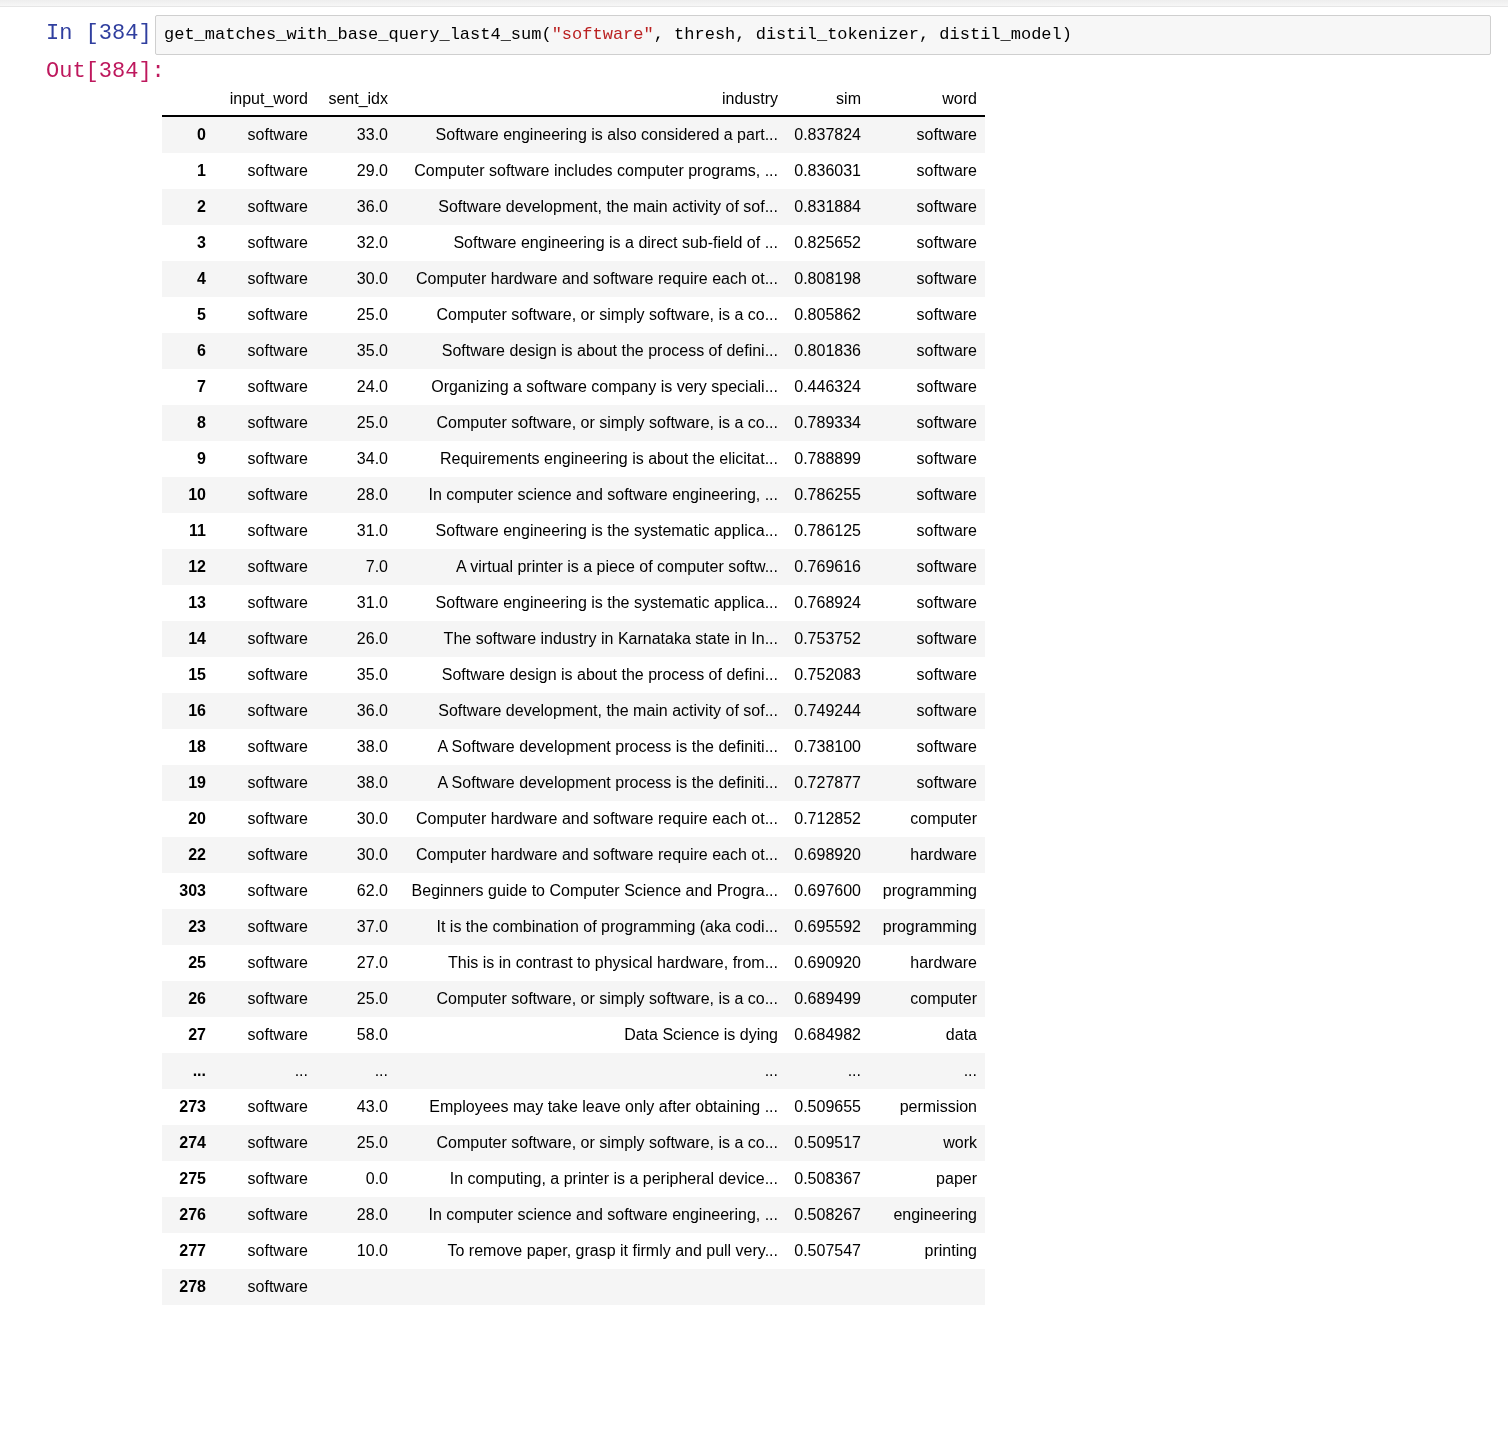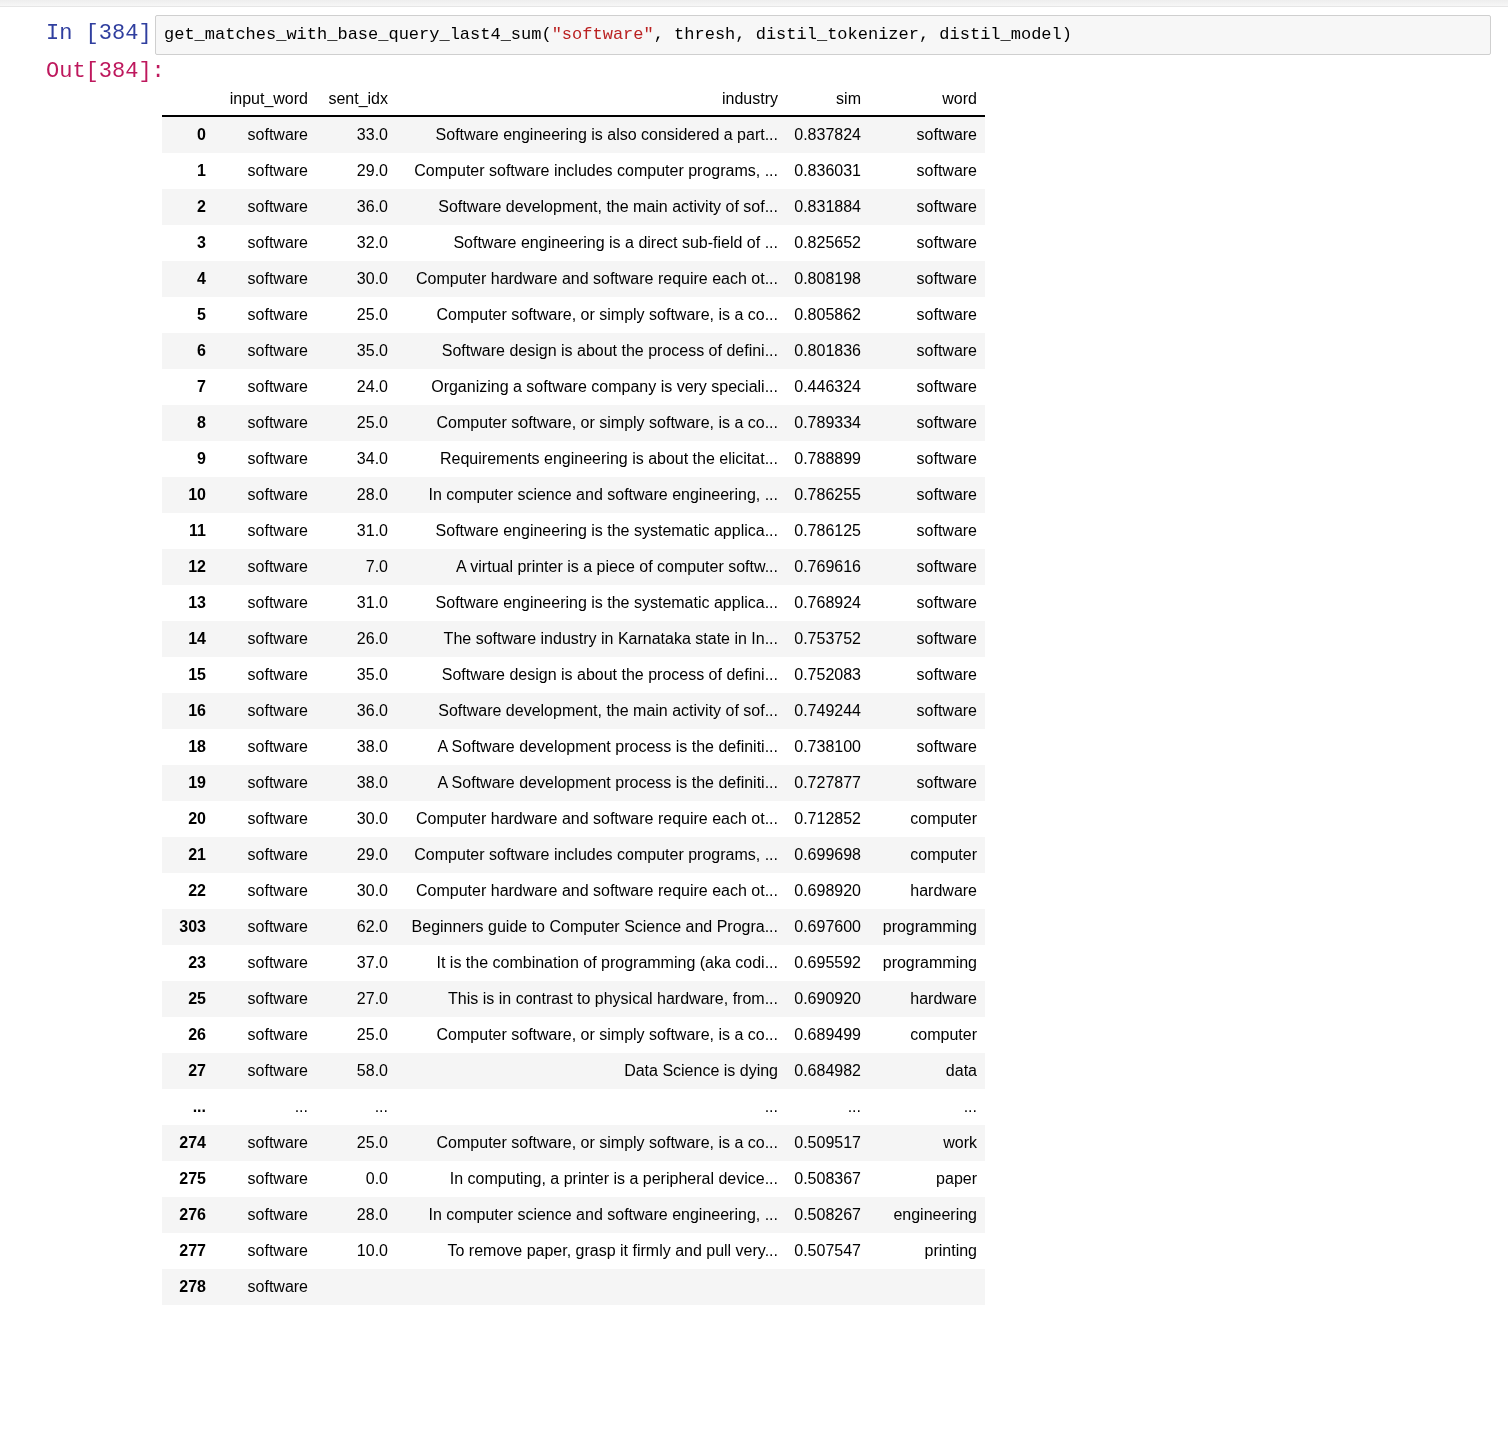--- a/index.html
+++ b/index.html
@@ -203,28 +203,20 @@
       </tr>
       <tr>
         <th>20</th>
         <td>software</td>
         <td>30.0</td>
         <td>Computer hardware and software require each ot...</td>
         <td>0.712852</td>
         <td>computer</td>
       </tr>
       <tr>
-        <th>21</th>
-        <td>software</td>
-        <td>29.0</td>
-        <td>Computer software includes computer programs, ...</td>
-        <td>0.699698</td>
-        <td>computer</td>
-      </tr>
-      <tr>
         <th>22</th>
         <td>software</td>
         <td>30.0</td>
         <td>Computer hardware and software require each ot...</td>
         <td>0.698920</td>
         <td>hardware</td>
       </tr>
       <tr>
         <th>303</th>
         <td>software</td>
@@ -267,20 +259,28 @@
       </tr>
       <tr>
         <th>...</th>
         <td>...</td>
         <td>...</td>
         <td>...</td>
         <td>...</td>
         <td>...</td>
       </tr>
       <tr>
+        <th>273</th>
+        <td>software</td>
+        <td>43.0</td>
+        <td>Employees may take leave only after obtaining ...</td>
+        <td>0.509655</td>
+        <td>permission</td>
+      </tr>
+      <tr>
         <th>274</th>
         <td>software</td>
         <td>25.0</td>
         <td>Computer software, or simply software, is a co...</td>
         <td>0.509517</td>
         <td>work</td>
       </tr>
       <tr>
         <th>275</th>
         <td>software</td>

